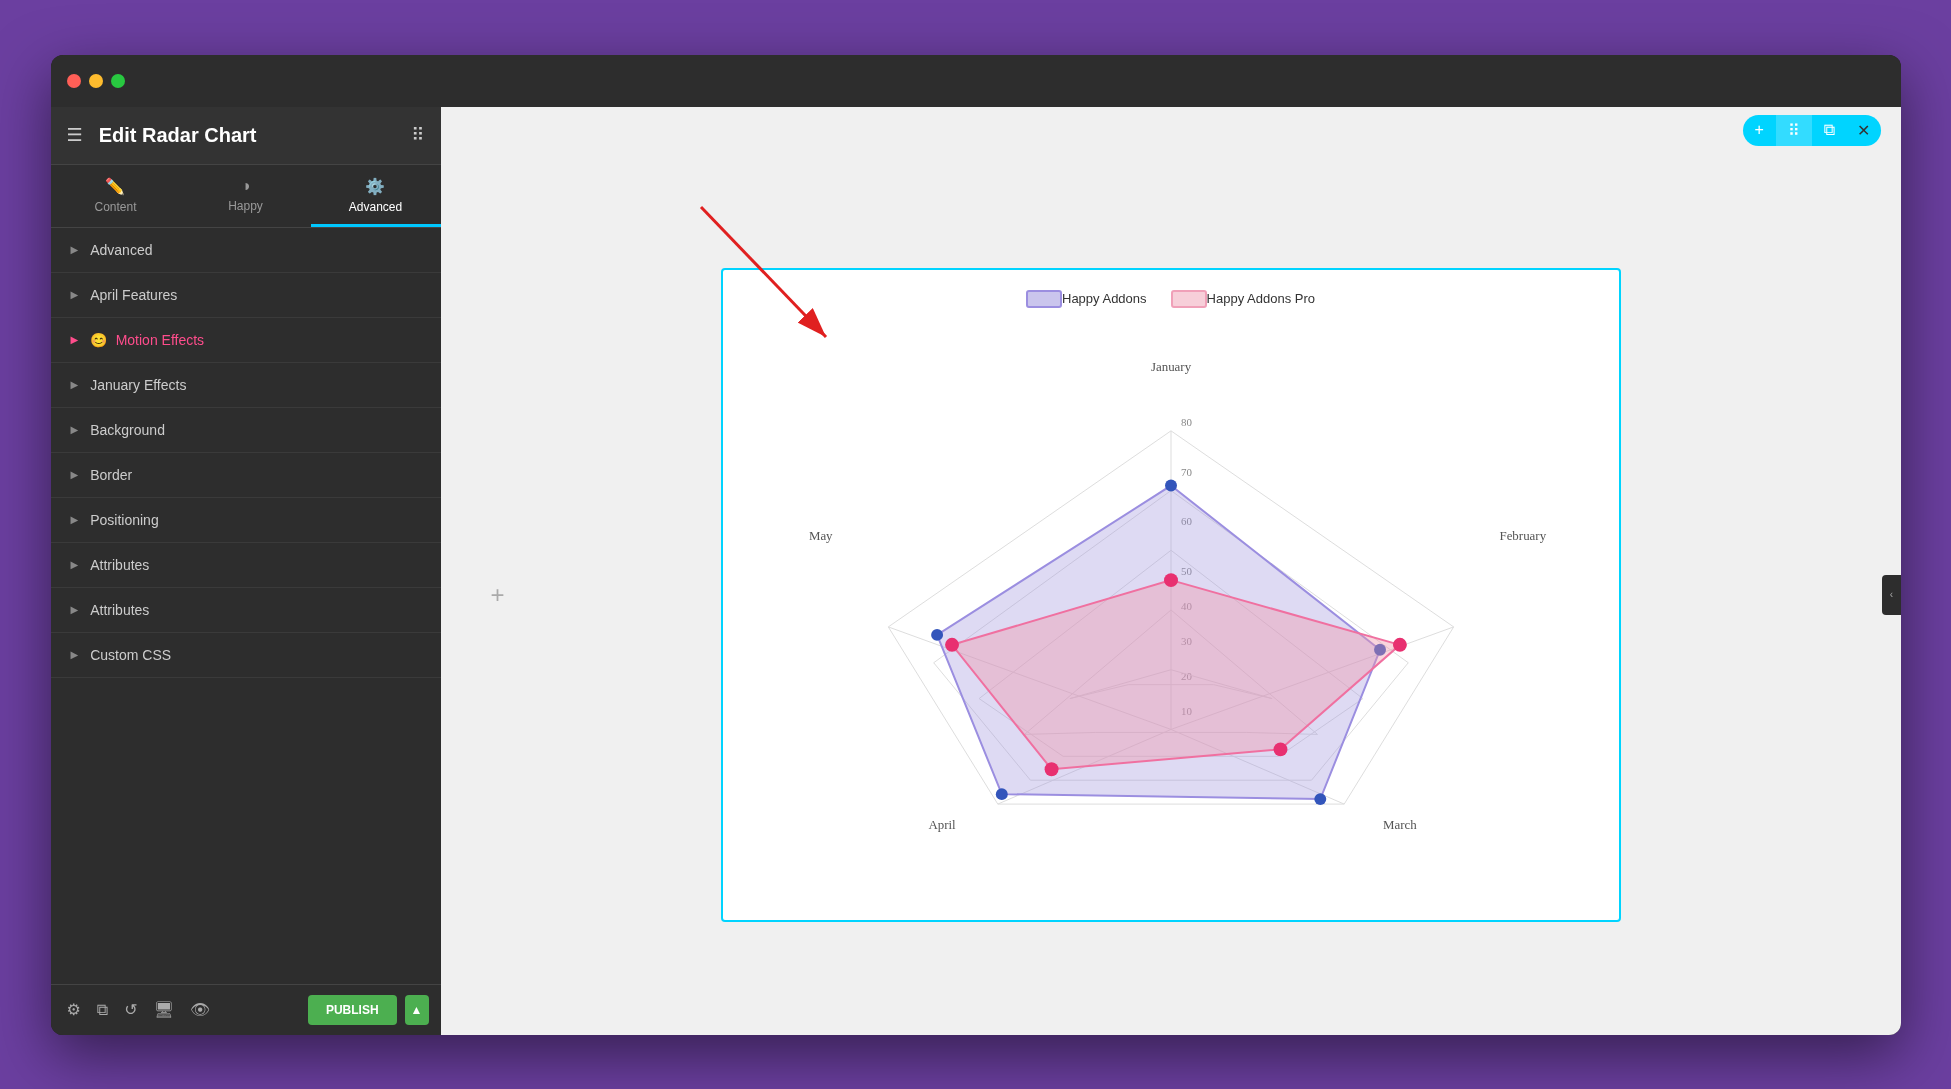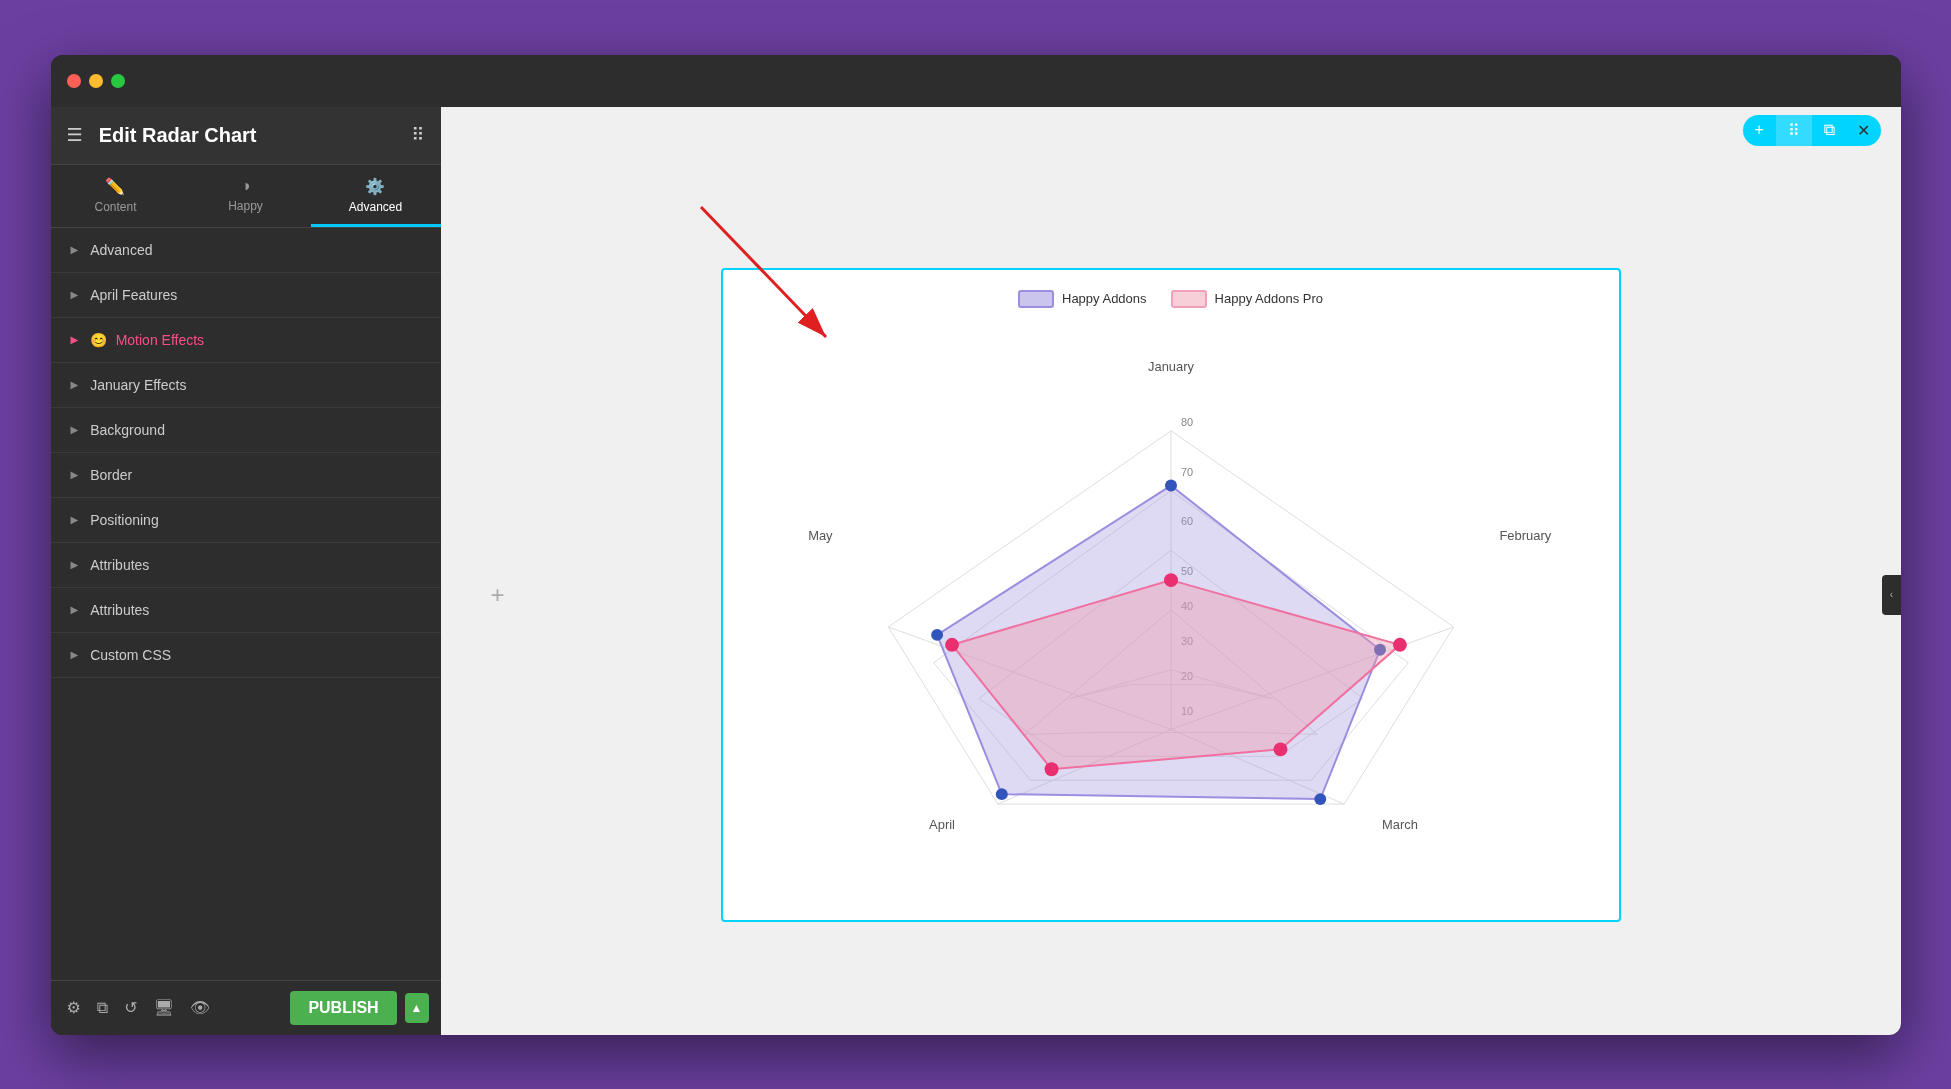--- a/index.html
+++ b/index.html
@@ -144,21 +144,21 @@
       font-size: 16px;
       cursor: pointer;
       padding: 4px;
     }
     .publish-btn {
       background: #4caf50;
       color: #fff;
       border: none;
       border-radius: 4px;
       padding: 8px 18px;
-      font-size: 16px;
+      font-size: 12px;
       font-weight: 600;
       cursor: pointer;
       margin-left: auto;
     }
     .publish-arrow-btn {
       background: #4caf50;
       color: #fff;
       border: none;
       border-radius: 4px;
       padding: 8px 6px;
@@ -266,32 +266,32 @@
       width: 220px;
       height: 180px;
       pointer-events: none;
       z-index: 10;
     }
     
     .chart-wrapper {
       width: 100%;
       height: 580px;
       position: relative;
+      font-family: Liberation Serif, serif;
     }
     .chart-legend {
       display: flex;
       justify-content: center;
       gap: 24px;
       margin-bottom: 12px;
       align-items: center;
     }
     .legend-item {
       display: flex;
       align-items: center;
-      gap: 8px;
       font-size: 13px;
       color: #333;
     }
     .legend-box {
       width: 36px;
       height: 18px;
       border-radius: 3px;
     }
     .legend-box-blue { background: rgba(150, 140, 220, 0.5); border: 2px solid #9b8ee0; }
     .legend-box-pink { background: rgba(240, 160, 180, 0.5); border: 2px solid #f0a0b8; }

